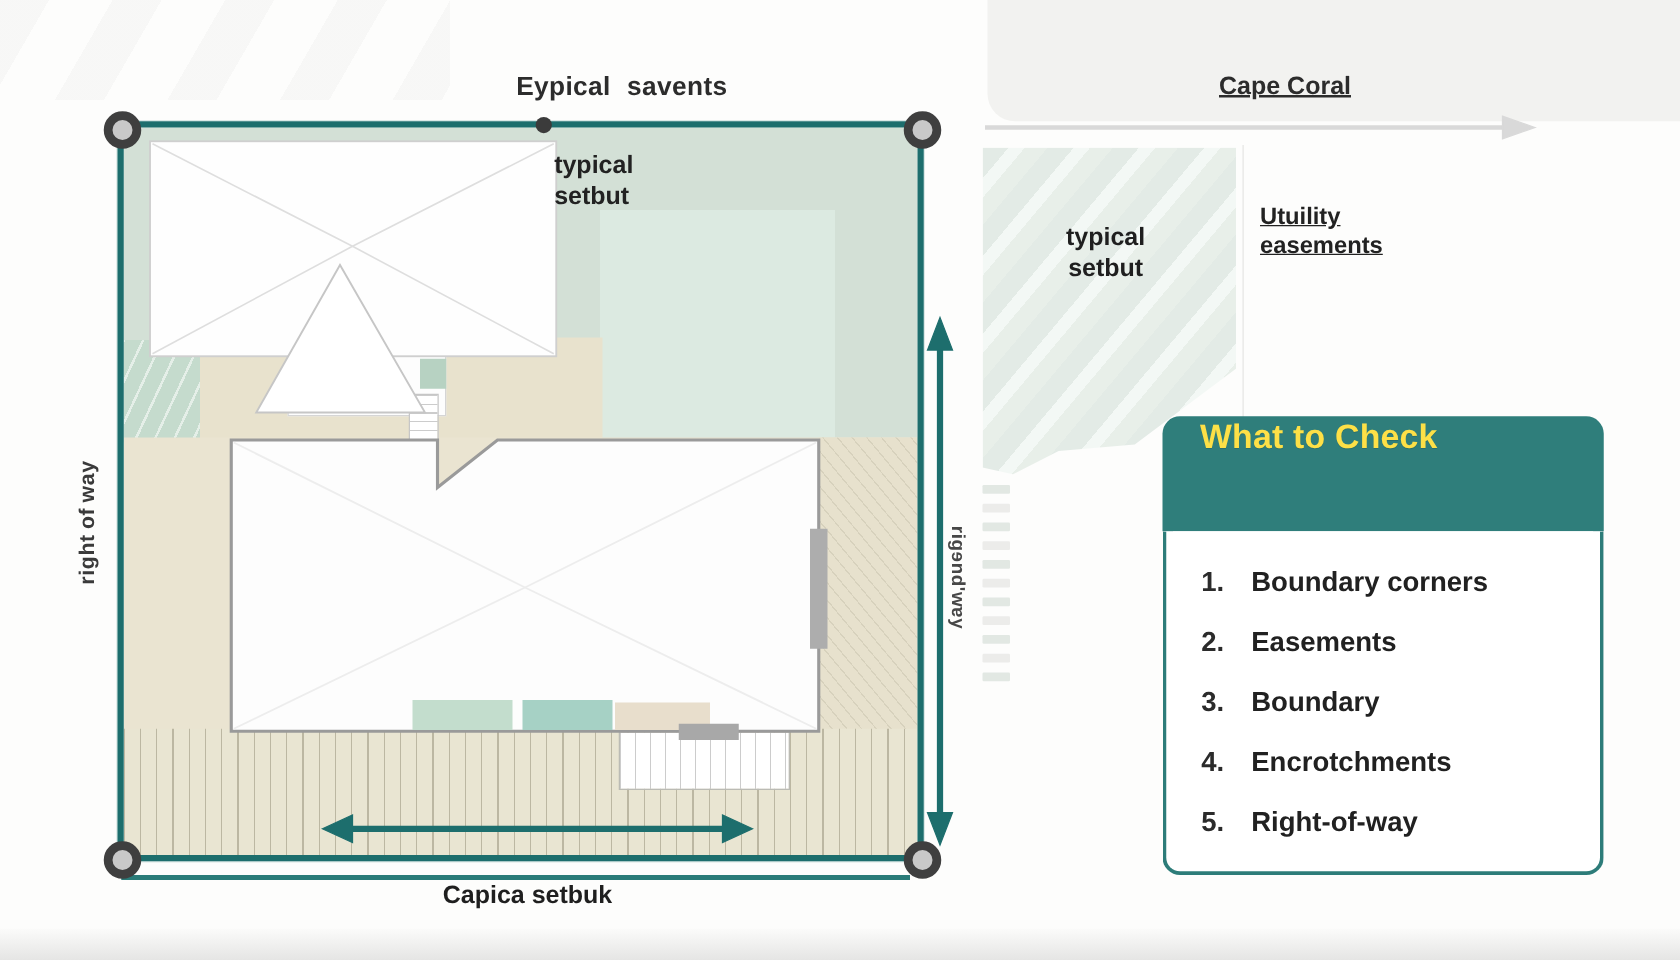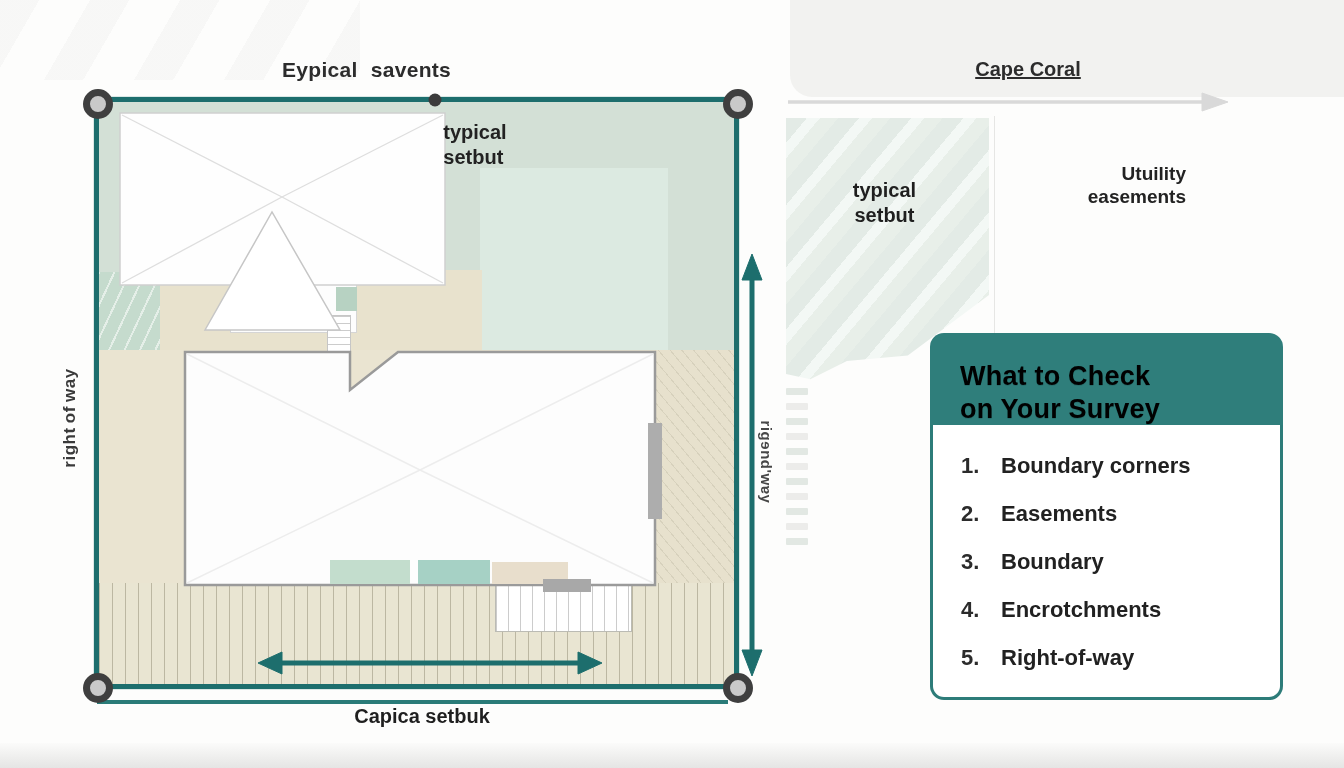--- a/index.html
+++ b/index.html
@@ -42,48 +42,48 @@
   .ladder{left:228px;top:213px;width:22px;height:38px;border:1px solid #c6c6c6;
     background:repeating-linear-gradient(180deg,#cccccc 0 1px,#ffffff 1px 7px);}
 
   
   .corner{width:16px;height:16px;border:7px solid #3f3f3f;border-radius:50%;background:#c9c9c9;}
   .c-tl{left:83px;top:89px;} .c-tr{left:723px;top:89px;}
   .c-bl{left:83px;top:673px;} .c-br{left:723px;top:673px;}
 
   
   .lbl{position:absolute;font-weight:bold;color:#2c2c2c;}
-  .lbl-top{left:282px;top:58px;width:300px;text-align:left;font-size:21px;word-spacing:7px;letter-spacing:.3px;}
+  .lbl-top{left:282px;top:58px;width:300px;text-align:right;font-size:21px;word-spacing:7px;letter-spacing:.3px;}
   .lbl-street{left:938px;top:58px;width:180px;text-align:center;font-size:20px;text-decoration:underline;}
   .lbl-setbut{left:381px;top:66px;width:188px;height:182px;display:flex;flex-direction:column;
     align-items:center;justify-content:center;font-size:20px;line-height:1.25;color:#222;}
   .lbl-setbut > span{position:relative;top:-12px;}
   .lbl-stripe{left:812px;top:178px;width:145px;text-align:center;font-size:20px;line-height:1.25;color:#1f1f1f;}
-  .lbl-utility{left:1008px;top:162px;width:178px;text-align:right;font-size:19px;line-height:1.22;color:#222;}
+  .lbl-utility{left:1008px;top:162px;width:178px;text-align:left;font-size:19px;line-height:1.22;color:#222;text-decoration:underline;}
   .lbl-bottom{left:312px;top:705px;width:220px;text-align:center;font-size:20px;color:#1f1f1f;}
   .lbl-left-rot{left:70px;top:418px;transform:translate(-50%,-50%) rotate(-90deg);
     white-space:nowrap;font-size:17px;letter-spacing:.5px;word-spacing:-1px;color:#3a3a3a;}
   .lbl-right-rot{left:766px;top:462px;transform:translate(-50%,-50%) rotate(90deg);
     white-space:nowrap;font-size:15px;letter-spacing:.5px;color:#474747;}
   .stack span{display:block;}
 
   
   .stripe-zone{left:786px;top:118px;width:203px;height:264px;
     clip-path:polygon(0 0,100% 0,100% 67%,60% 90%,30% 92%,12% 99%,0 97%);
     background:repeating-linear-gradient(130deg,#e3ebe6 0 16px,#f3f8f5 16px 26px,#e8efe9 26px 40px);}
   .divider-v{left:994px;top:116px;width:1px;height:245px;background:#e6e6e4;}
   .dash-col{left:786px;top:388px;display:flex;flex-direction:column;gap:8px;}
   .dash{width:22px;height:7px;background:#e2e8e3;border-radius:1px;}
   .dash:nth-child(even){background:#ececea;}
 
   
   .card{left:930px;top:333px;width:353px;height:367px;}
   .card-header{position:absolute;left:0;top:0;right:0;height:92px;background:#2f7e7b;
-    border-radius:14px 14px 0 0;color:#000000;font-weight:bold;font-size:27px;line-height:1.22;
-    padding:27px 0 0 30px;box-sizing:border-box;letter-spacing:.2px;
+    border-radius:14px 14px 0 0;color:#fde047;font-weight:bold;font-size:27px;line-height:1.22;
+    padding:0 0 0 30px;box-sizing:border-box;letter-spacing:.2px;
     text-shadow:0 1px 0 rgba(0,0,0,.12);}
   .card-body{position:absolute;left:0;top:92px;right:0;bottom:0;background:#ffffff;
     border:3px solid #2d7c79;border-top:none;border-radius:0 0 14px 14px;
     box-sizing:border-box;padding:17px 20px 0 28px;}
   .chk-row{display:flex;align-items:baseline;gap:12px;font-size:22px;font-weight:bold;
     color:#212121;padding:11px 0;}
   .chk-num{width:28px;flex:0 0 auto;color:#2b2b2b;}
 
   svg{position:absolute;left:0;top:0;pointer-events:none;}
   .z1{z-index:1}.z2{z-index:2}.z3{z-index:3}.z4{z-index:4}.z5{z-index:5}.z6{z-index:6}
@@ -191,21 +191,20 @@
   <span>Utuility</span>
   <span>easements</span>
 </div>
 <div class="lbl lbl-bottom z5">Capica setbuk</div>
 <div class="lbl lbl-left-rot z5">right of way</div>
 <div class="lbl lbl-right-rot z5">rigɘnd'wɐy</div>
 
 <div class="abs card z6">
   <div class="card-header">
     <span>What to Check</span><br>
-    <span>on Your Survey</span>
   </div>
   <div class="card-body">
     <div class="chk-row">
       <span class="chk-num">1.</span>
       <span>Boundary corners</span>
     </div>
     <div class="chk-row">
       <span class="chk-num">2.</span>
       <span>Easements</span>
     </div>

